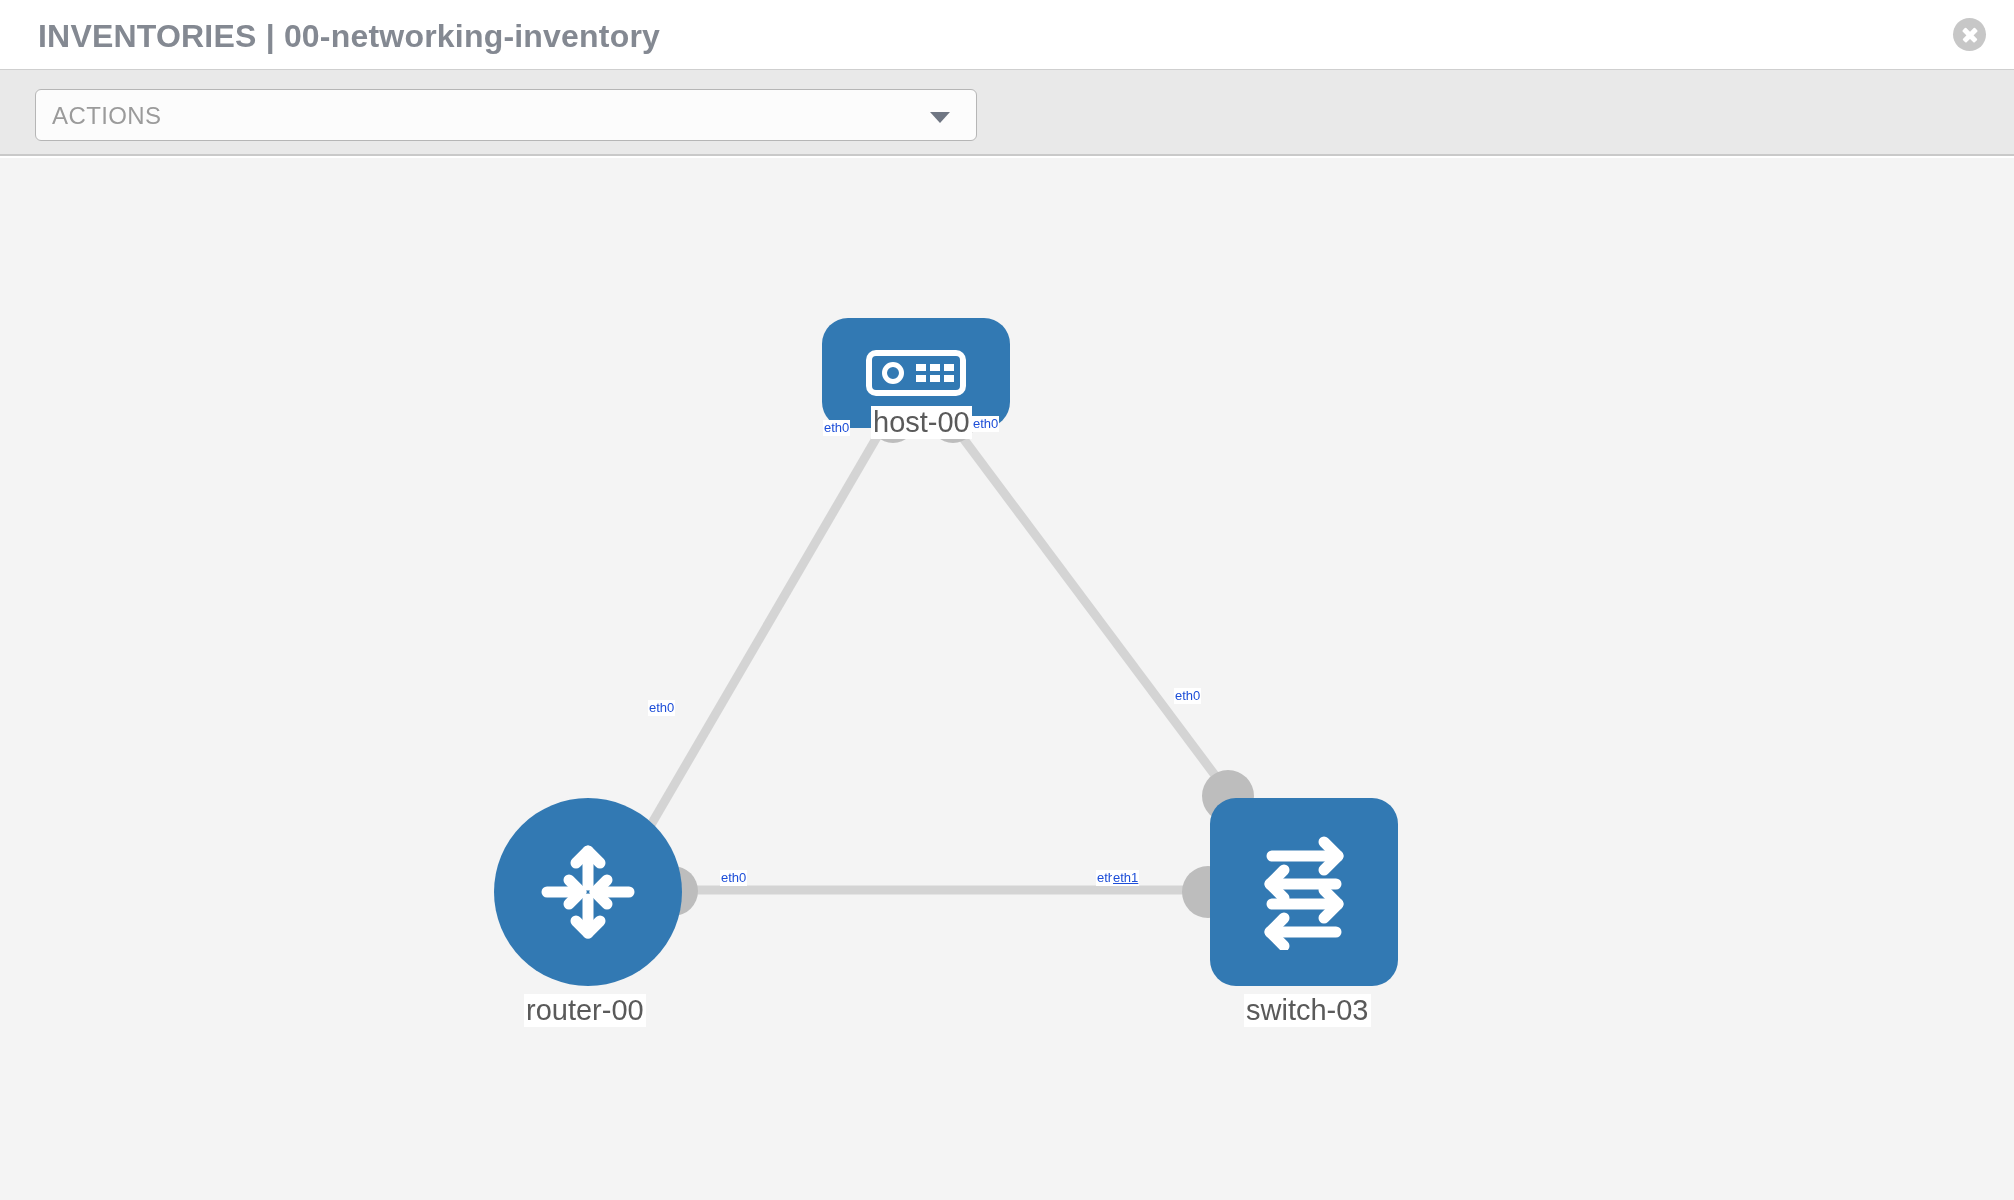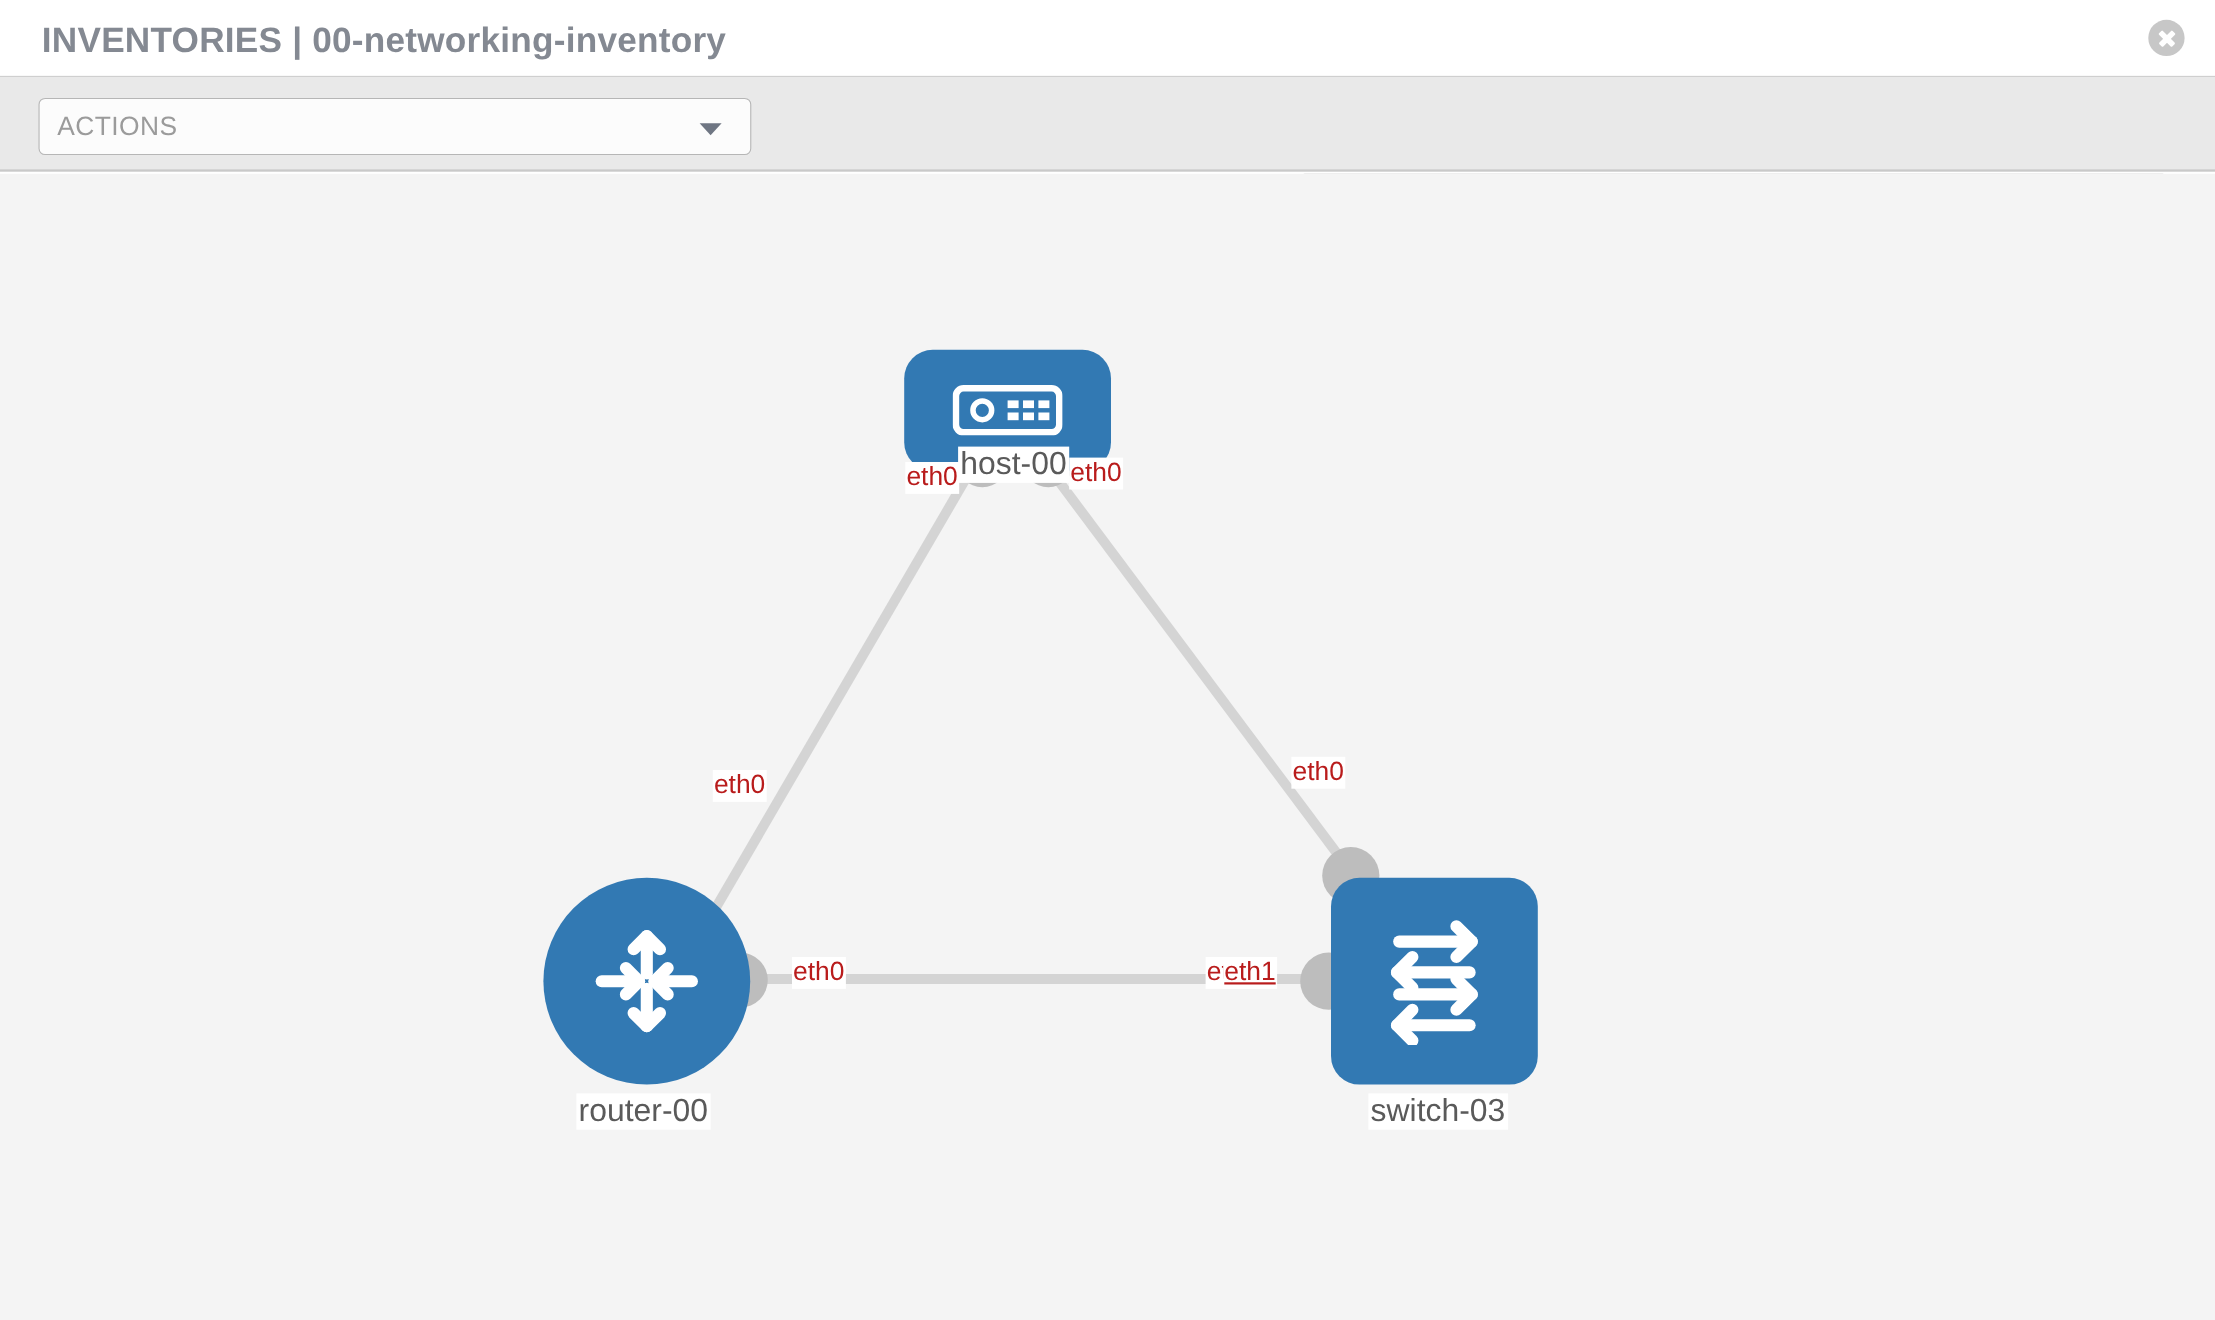--- a/index.html
+++ b/index.html
@@ -67,21 +67,21 @@
     height: 87px;
     background: #e9e9e9;
     border-top: 1px solid #cfcfcf;
     border-bottom: 2px solid #c9c9c9;
     box-sizing: border-box;
   }
   .actions-select {
     position: absolute;
     left: 35px;
     top: 19px;
-    width: 648px;
+    width: 942px;
     height: 52px;
     background: #fcfcfc;
     border: 1px solid #b6b6b6;
     border-radius: 6px;
     box-sizing: border-box;
     cursor: pointer;
   }
   .actions-select .sel-label {
     position: absolute;
     left: 16px;
@@ -166,22 +166,22 @@
     font-size: 29px;
     color: #5a5a5a;
     background: #ffffff;
     white-space: nowrap;
     padding: 0 2px;
     line-height: 1.15;
   }
 
   .edge-label {
     position: absolute;
-    font-size: 24px;
-    color: #b91c1c;
+    font-size: 13px;
+    color: #1d4ed8;
     background: #ffffff;
     white-space: nowrap;
     padding: 0 1px;
     line-height: 1.2;
   }
 
   
   .nub {
     position: absolute;
     background: #bdbdbd;

